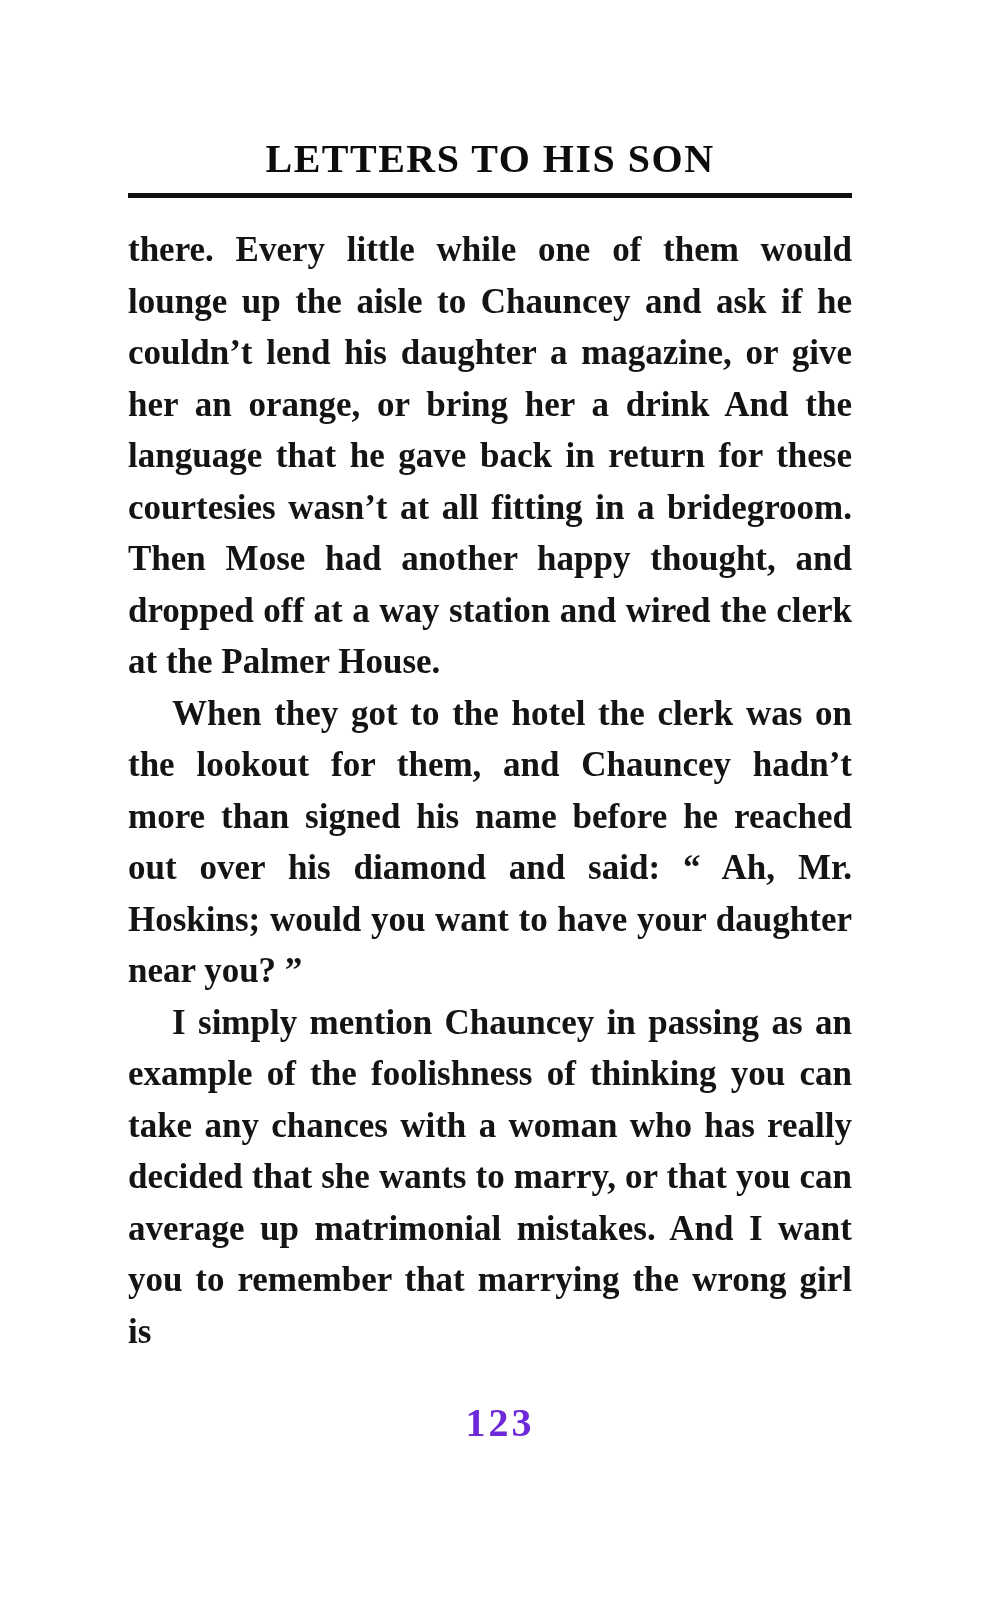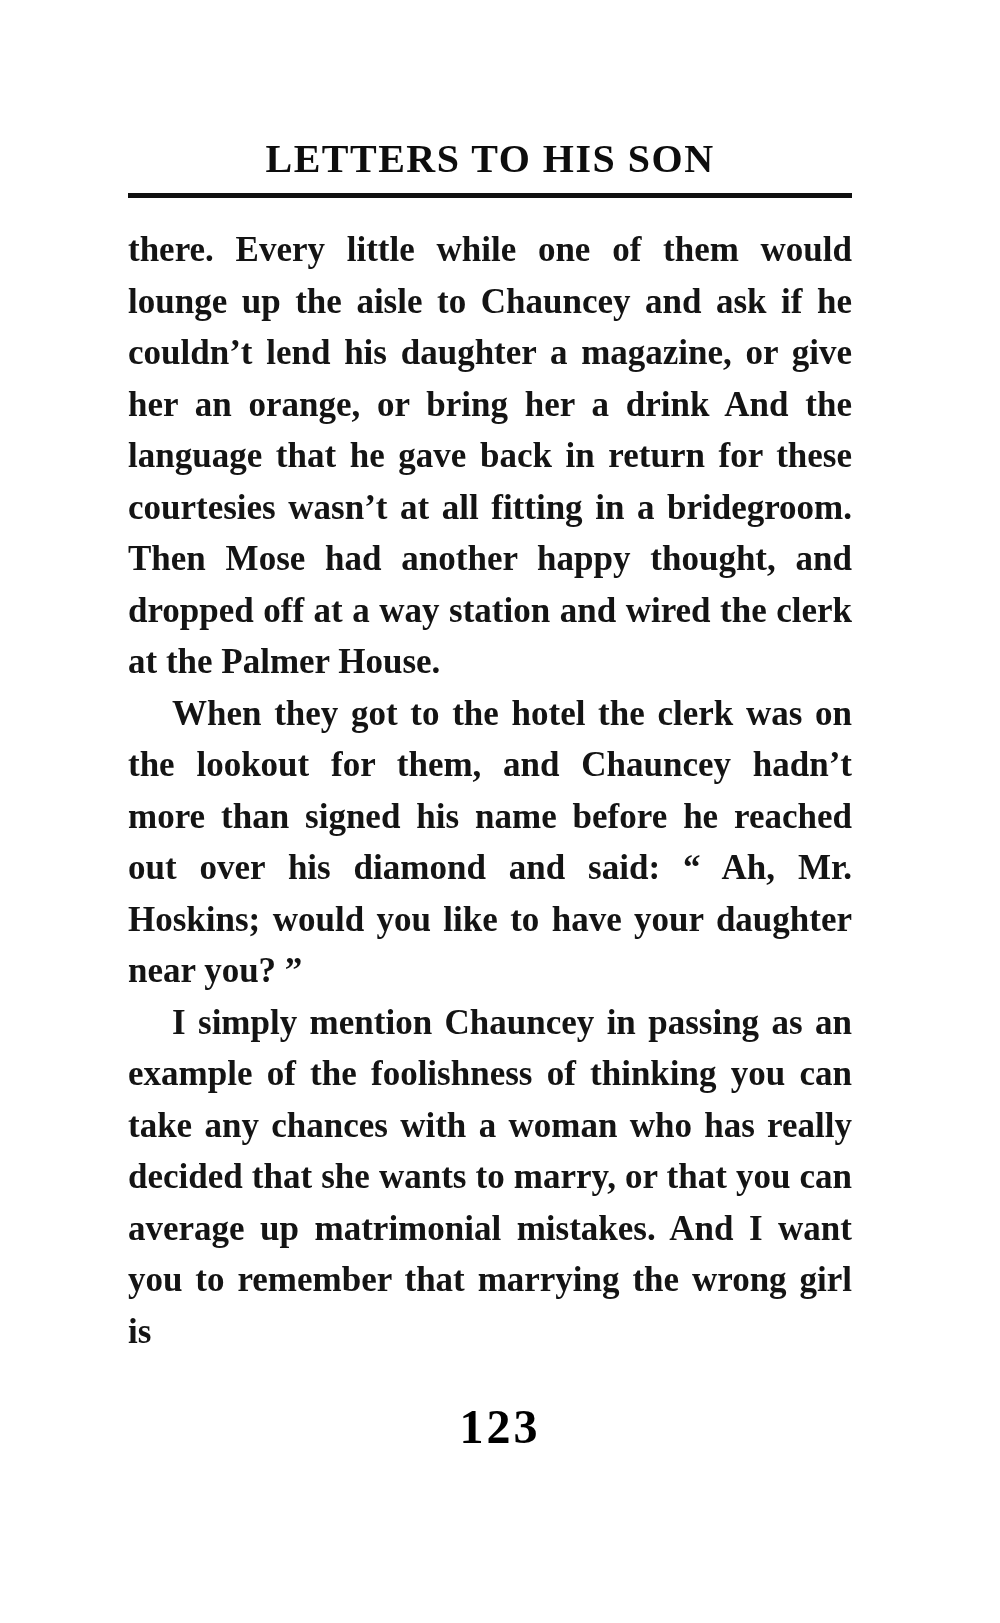--- a/index.html
+++ b/index.html
@@ -59,41 +59,41 @@
   }
   .body-text p.no-indent {
     text-indent: 0;
   }
   .folio {
     position: absolute;
     left: 0;
     top: 1355px;
     width: 1000px;
     text-align: center;
-    font-size: 48px;
+    font-size: 40px;
     font-weight: bold;
     letter-spacing: 3px;
-    color: #000000;
+    color: #6d28d9;
     font-family: "Liberation Serif", serif;
   }
 </style>
 </head>
 <body>
 
 <div class="page">
 
   <div class="content">
 
     <div class="running-head">LETTERS TO HIS SON</div>
 
     <div class="head-rule"></div>
 
     <div class="body-text">
       <p class="no-indent">there.   Every little while one of them would lounge up the aisle to Chauncey and ask if he couldn’t lend his daughter a magazine, or give her an orange, or bring her a drink And the language that he gave back in return for these courtesies wasn’t at all fitting in a bridegroom.   Then Mose had another happy thought, and dropped off at a way station and wired the clerk at the Palmer House.</p>
-      <p>When they got to the hotel the clerk was on the lookout for them, and Chauncey hadn’t more than signed his name before he reached out over his diamond and said: “ Ah, Mr. Hoskins; would you like to have your daughter near you? ”</p>
+      <p>When they got to the hotel the clerk was on the lookout for them, and Chauncey hadn’t more than signed his name before he reached out over his diamond and said: “ Ah, Mr. Hoskins; would you want to have your daughter near you? ”</p>
       <p>I simply mention Chauncey in passing as an example of the foolishness of thinking you can take any chances with a woman who has really decided that she wants to marry, or that you can average up matrimonial mistakes.   And I want you to remember that marrying the wrong girl is</p>
     </div>
 
   </div>
 
   <div class="folio">123</div>
 
 </div>
 
 </body></html>

